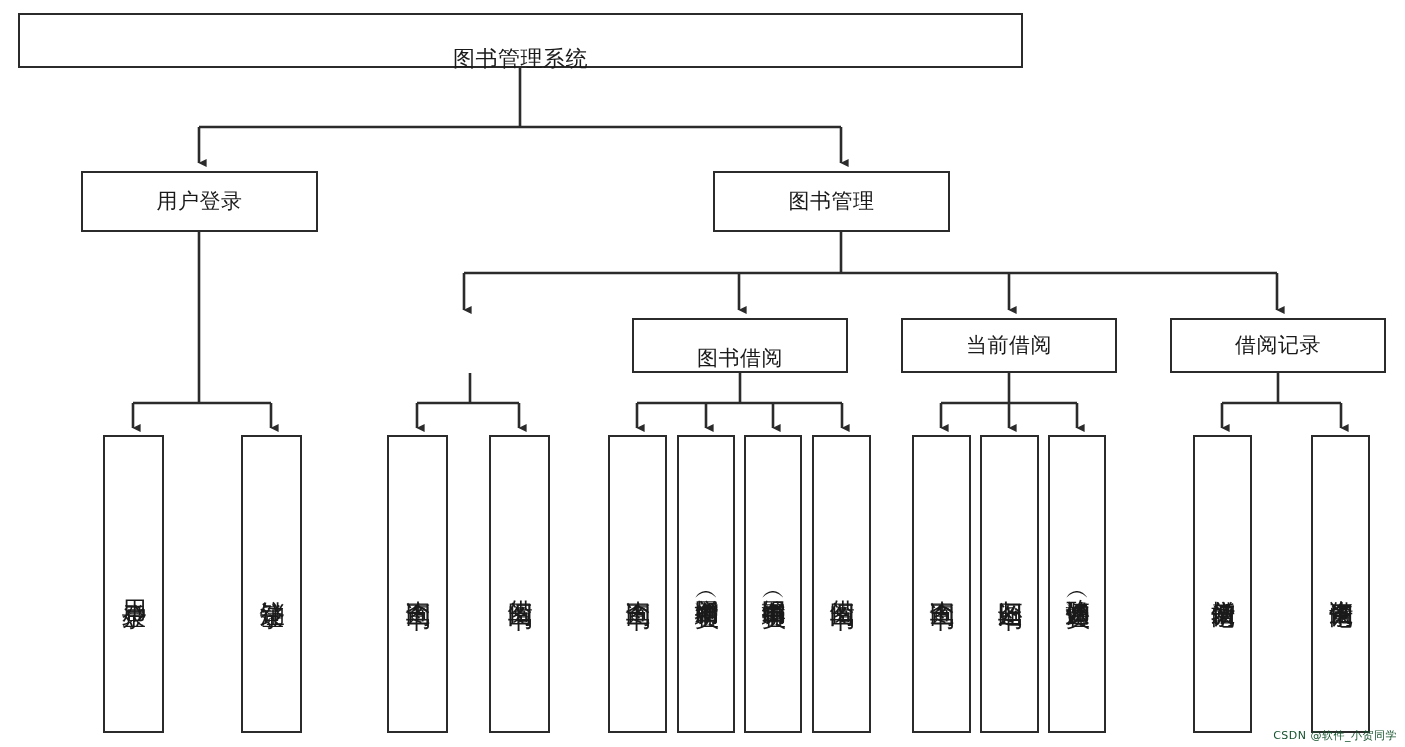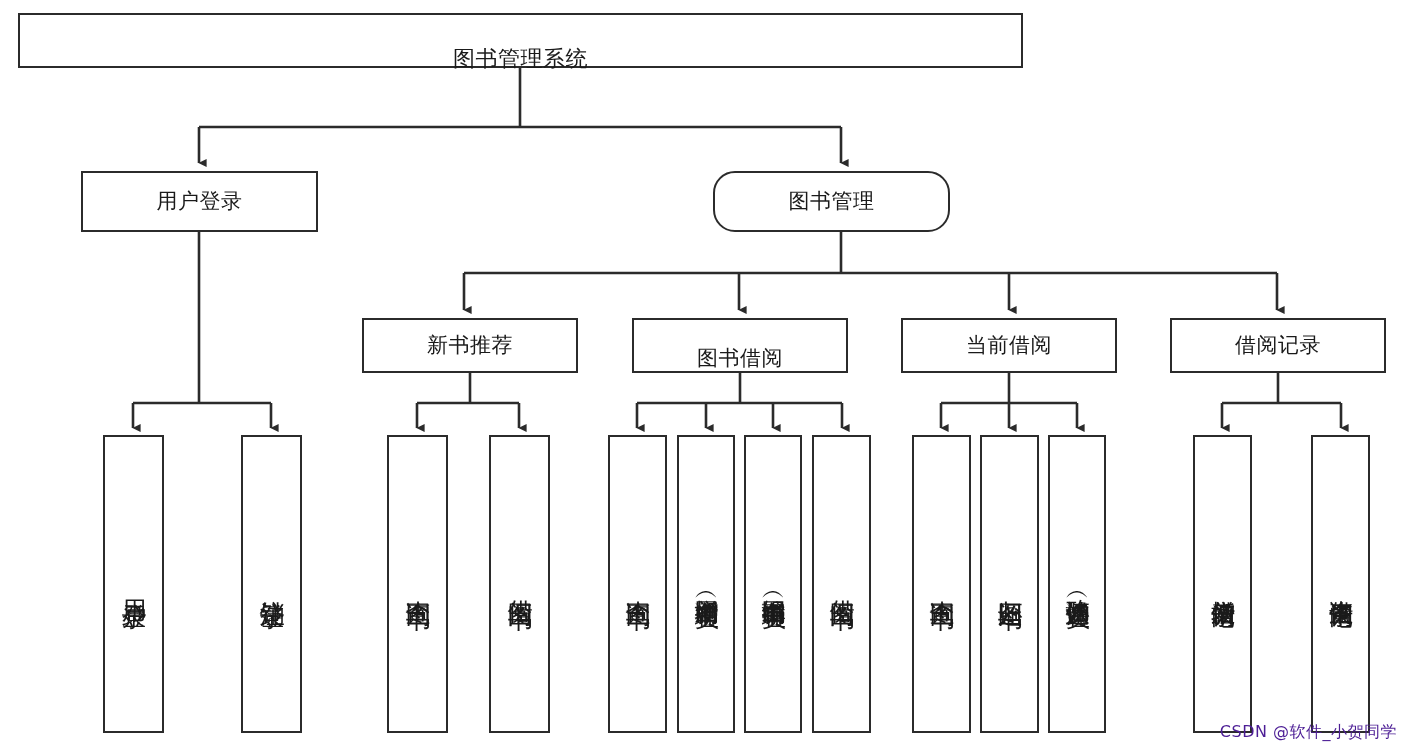--- a/index.html
+++ b/index.html
@@ -56,22 +56,22 @@
     left: 0;
     top: 0;
     width: 1405px;
     height: 747px;
     pointer-events: none;
   }
   #watermark {
     position: absolute;
     right: 8px;
     bottom: 4px;
-    font-size: 16px;
-    color: #4c1d95;
+    font-size: 11px;
+    color: #14532d;
     white-space: nowrap;
     letter-spacing: 0.5px;
   }
 </style>
 </head>
 <body>
 
 <div id="canvas">
 
   <svg id="edges" viewBox="0 0 1405 747" xmlns="http://www.w3.org/2000/svg">
@@ -124,27 +124,24 @@
     </g>
   </svg>
 
   <div class="node h" id="n-root" style="left:18px; top:13px; width:1005px; height:55px;">
     <span class="lbl">图书管理系统</span>
   </div>
 
   <div class="node h" style="left:81px; top:171px; width:237px; height:61px;">
     <span class="lbl">用户登录</span>
   </div>
-  <div class="node h" style="left:713px; top:171px; width:237px; height:61px;border-radius:22px;">
+  <div class="node h" style="left:713px; top:171px; width:237px; height:61px;">
     <span class="lbl">图书管理</span>
   </div>
 
-  <div class="node h" style="left:362px; top:318px; width:216px; height:55px;">
-    <span class="lbl">新书推荐</span>
-  </div>
   <div class="node h" style="left:632px; top:318px; width:216px; height:55px;align-items:flex-end;">
     <span class="lbl">图书借阅</span>
   </div>
   <div class="node h" style="left:1170px; top:318px; width:216px; height:55px;">
     <span class="lbl">借阅记录</span>
   </div>
   <div class="node h" style="left:901px; top:318px; width:216px; height:55px;">
     <span class="lbl">当前借阅</span>
   </div>
 

